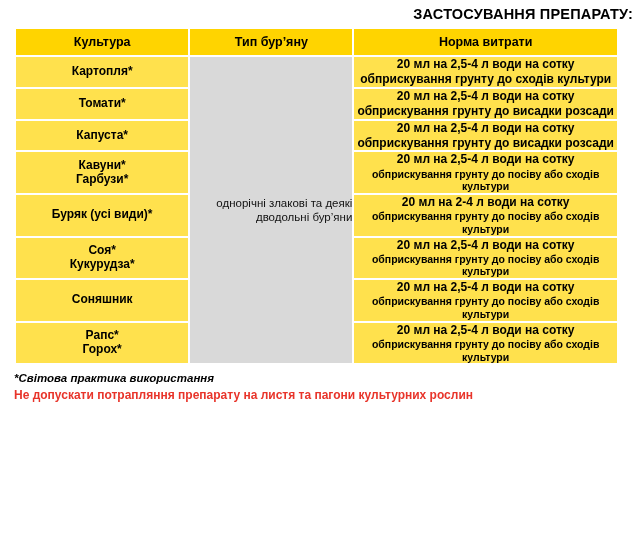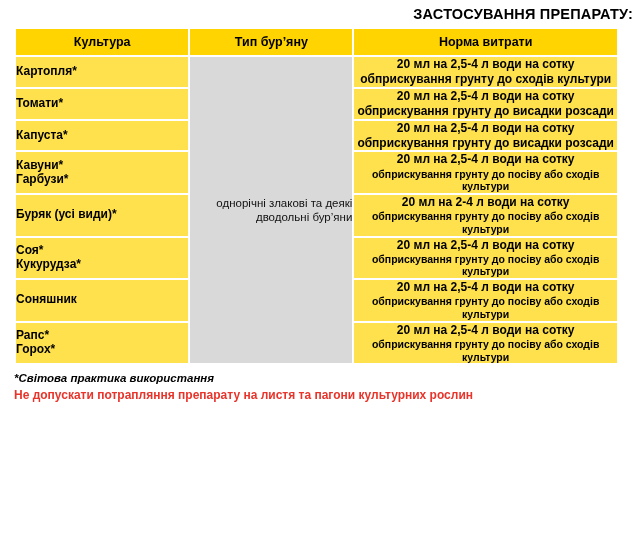--- a/index.html
+++ b/index.html
@@ -47,20 +47,21 @@
     vertical-align: middle;
   }
   .col-culture { width: 168px; }
   .col-weed { width: 158px; }
   .col-norm { width: 255px; margin-top: 33px; }
 
   .culture-cell {
     background: #ffe14d;
     font-weight: bold;
     font-size: 12px;
+    text-align: center;
     vertical-align: middle;
     line-height: 1.15;
     padding: 4px 2px;
   }
   .weed-cell {
     background: #d9d9d9;
     font-size: 11.5px;
     text-align: right;
     vertical-align: middle;
     line-height: 1.25;

